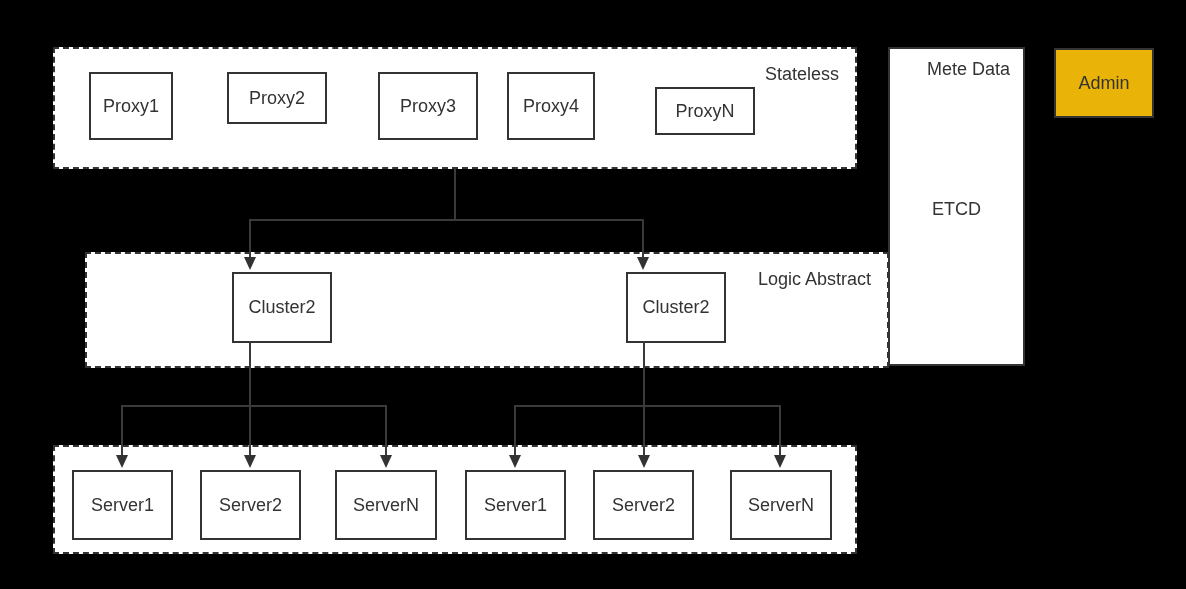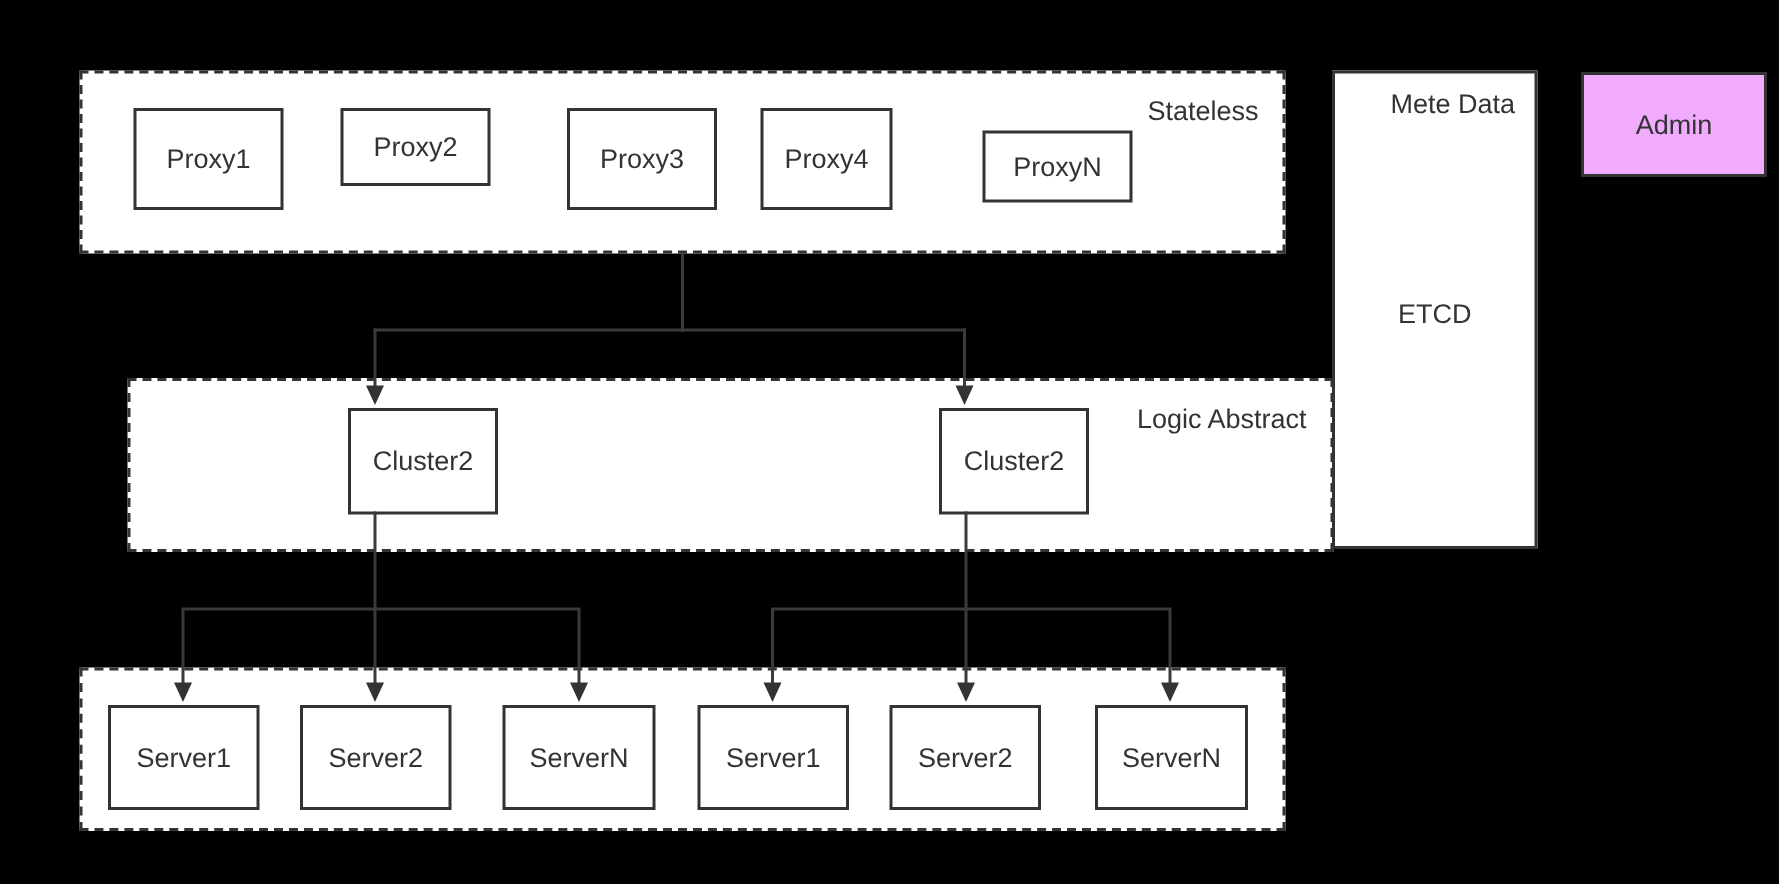--- a/index.html
+++ b/index.html
@@ -61,24 +61,24 @@
     position: absolute;
     top: 150px;
     left: 0;
     width: 100%;
     text-align: center;
   }
   .admin-box {
     position: absolute;
     left: 1054px;
     top: 48px;
-    width: 124px;
+    width: 100px;
     height: 70px;
     box-sizing: border-box;
-    background: #f0abfc;
+    background: #eab308;
     border: 2px solid #333333;
     display: flex;
     align-items: center;
     justify-content: center;
   }
   svg.connectors {
     position: absolute;
     left: 0;
     top: 0;
     width: 1186px;
@@ -94,21 +94,21 @@
     fill: #333333;
   }
 </style>
 </head>
 <body>
 
 <div class="canvas">
 
   <div class="group" style="left:53px; top:47px; width:804px; height:122px;">
     <span class="group-label">Stateless</span>
-    <div class="node" style="left:34px;  top:23px; width:100px; height:68px;">
+    <div class="node" style="left:34px;  top:23px; width:84px; height:68px;">
       <span>Proxy1</span>
     </div>
     <div class="node" style="left:172px; top:23px; width:100px; height:52px;">
       <span>Proxy2</span>
     </div>
     <div class="node" style="left:323px; top:23px; width:100px; height:68px;">
       <span>Proxy3</span>
     </div>
     <div class="node" style="left:452px; top:23px; width:88px; height:68px;">
       <span>Proxy4</span>

